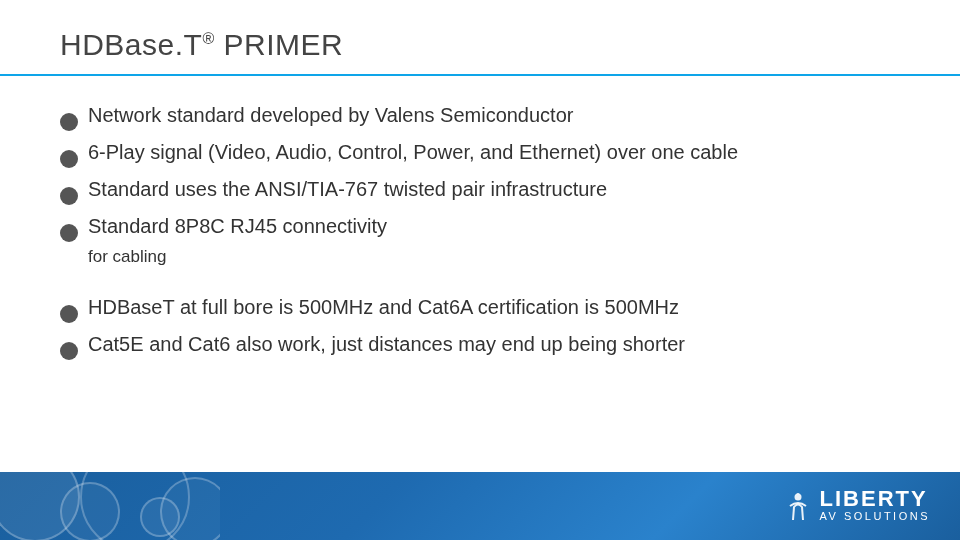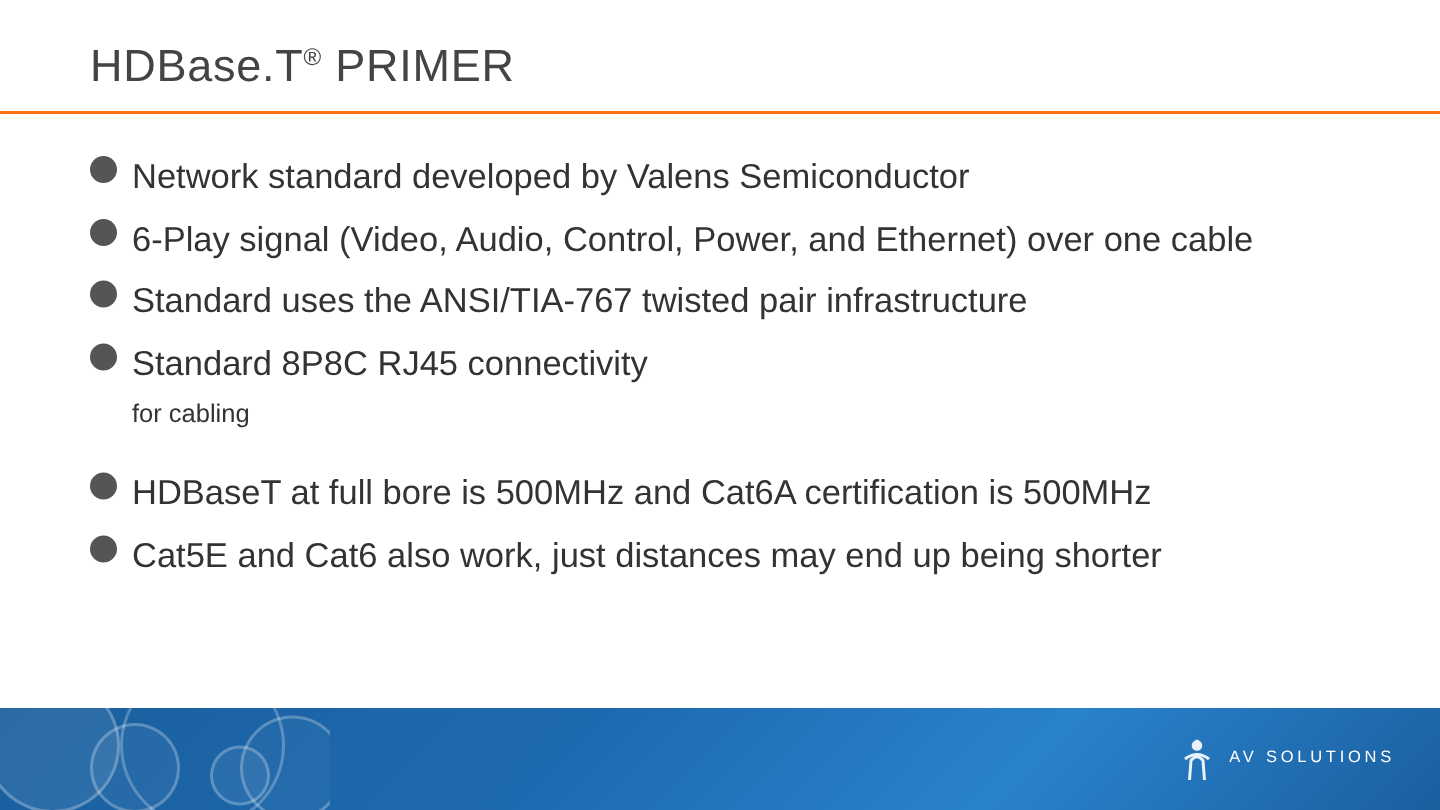--- a/index.html
+++ b/index.html
@@ -18,21 +18,21 @@
       height: 540px;
       background: #ffffff;
       position: relative;
       display: flex;
       flex-direction: column;
     }
 
     
     .header {
       padding: 28px 60px 12px 60px;
-      border-bottom: 2px solid #f97316;
+      border-bottom: 2px solid #0ea5e9;
     }
 
     .title {
       font-size: 30px;
       font-weight: 400;
       color: #444444;
       letter-spacing: 0.5px;
     }
 
     .title sup {
@@ -45,22 +45,22 @@
       padding: 24px 60px 10px 60px;
     }
 
     .bullet-list {
       list-style: none;
       padding: 0;
     }
 
     .bullet-list li {
       display: flex;
-      align-items: flex-start;
-      font-size: 23px;
+      align-items: flex-end;
+      font-size: 20px;
       color: #333333;
       line-height: 1.55;
       margin-bottom: 6px;
     }
 
     .bullet-list li .bullet {
       display: inline-block;
       width: 18px;
       min-width: 18px;
       height: 18px;
@@ -240,18 +240,19 @@
     <div class="logo-area">
       <svg class="liberty-icon-svg" viewBox="0 0 28 28" fill="none" xmlns="http://www.w3.org/2000/svg">
 
         <circle cx="14" cy="5" r="3.5" fill="white" opacity="0.9"></circle>
         <path d="M9 28 L10 15 Q14 10 18 15 L19 28" stroke="white" stroke-width="2" fill="none" opacity="0.9"></path>
         <path d="M6 14 Q14 8 22 14" stroke="white" stroke-width="2" fill="none" opacity="0.9"></path>
 
         <path d="M12 2 Q14 0 16 2 Q15 1 14 3 Q13 1 12 2Z" fill="white" opacity="0.8"></path>
       </svg>
       <div class="logo-text">
+        <span class="logo-liberty">LIBERTY</span>
         <span class="logo-av">AV SOLUTIONS</span>
       </div>
     </div>
   </div>
 
 </div>
 
 </body></html>

